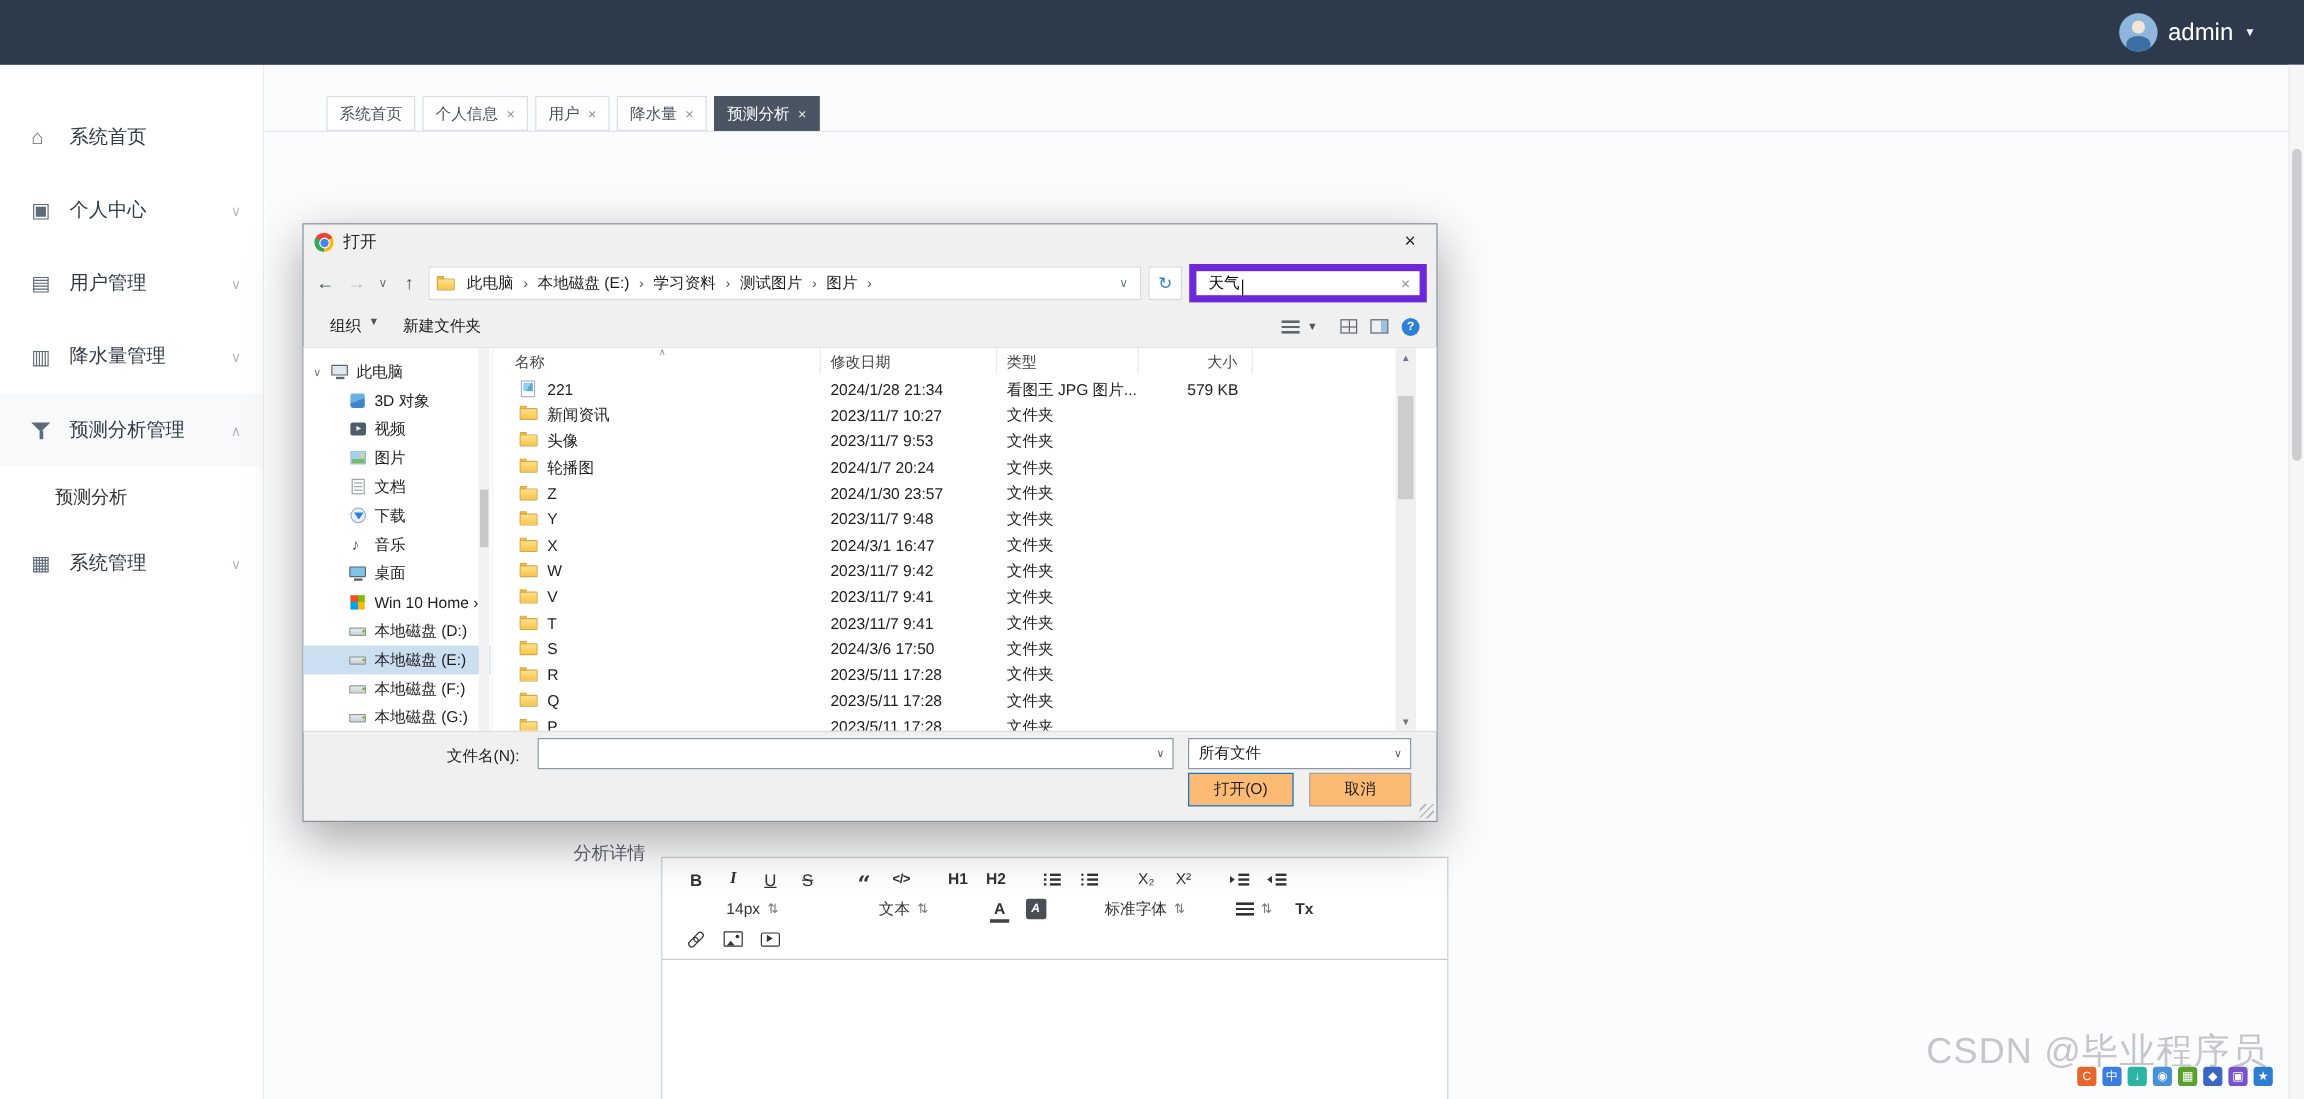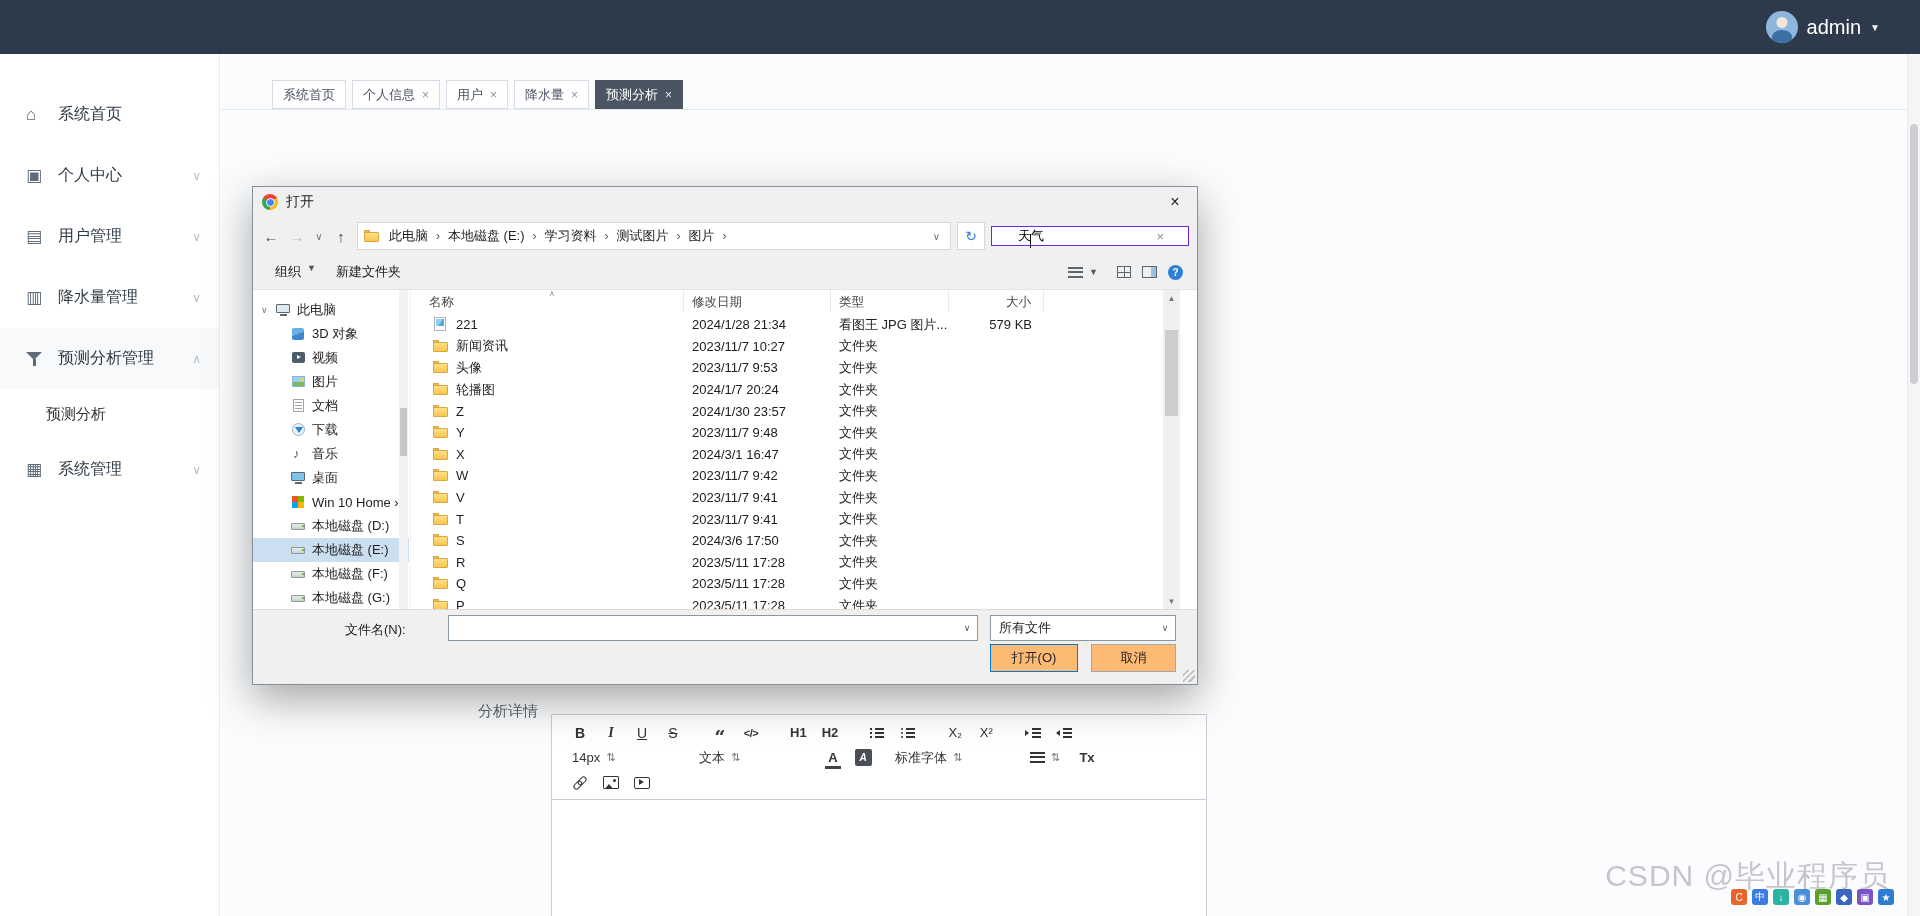--- a/index.html
+++ b/index.html
@@ -64,21 +64,21 @@
                   box-shadow:0 4px 0 #333,0 8px 0 #333}
   .ic-bars::before{content:"";position:absolute;left:1px;top:1px;width:2px;height:2px;background:#333;
                    box-shadow:0 4px 0 #333,0 8px 0 #333}
   .ic-bars.ul::before{border-radius:50%}
   .ic-ind{display:inline-block;width:16px;height:12px;position:relative}
   .ic-ind::after{content:"";position:absolute;right:0;top:1px;width:9px;height:2px;background:#333;
                  box-shadow:0 4px 0 #333,0 8px 0 #333}
   .ic-ind::before{content:"";position:absolute;left:0;top:3px;border-top:3px solid transparent;
                   border-bottom:3px solid transparent;border-left:4px solid #333}
   .ic-ind.out::before{border-left:none;border-right:4px solid #333}
-  .ti-sel{display:inline-flex;align-items:center;justify-content:flex-start;height:22px;font-size:13px;color:#333;cursor:pointer;flex:none}
+  .ti-sel{display:inline-flex;align-items:center;justify-content:center;height:22px;font-size:13px;color:#333;cursor:pointer;flex:none}
   .ti-caret{font-size:11px;color:#777;margin-left:6px}
   .w110{width:110px}.w108{width:108px}.w118{width:118px}.w30{width:30px}.w18{width:18px;justify-content:center}
   .m17{margin-right:17px}.m12{margin-right:12px}.m23{margin-right:23px}.m19{margin-right:19px}
   .ti-color{font-weight:bold;position:relative}
   .ti-color::after{content:"";position:absolute;left:1px;right:1px;bottom:0;height:3px;background:#444}
   .ti-bgcolor{width:17px;height:17px;background:#4a4f57;border-radius:2px;color:#fff;font-size:10px;
               font-weight:bold;display:inline-flex;align-items:center;justify-content:center}
   .ic-align{display:inline-block;width:16px;height:11px;background:repeating-linear-gradient(#333 0 2px,transparent 2px 4.5px)}
   .ti-tx{font-size:13px;font-weight:700}
   .ic-link{position:relative;width:16px;height:16px;transform:rotate(-45deg);display:inline-block}
@@ -113,22 +113,22 @@
   .nav-ic.disabled{color:#b9bfc6}
   .nav-ic.small{width:12px;font-size:10px;color:#6b7680}
   .crumbbar{flex:1;height:28px;box-sizing:border-box;background:#fff;border:1px solid #d6dade;
             display:flex;align-items:center;padding:0 6px;gap:2px;overflow:hidden}
   .crumb{padding:0 6px;cursor:pointer;white-space:nowrap}
   .crumb-sep{color:#555;font-size:12px;flex:none}
   .crumb-caret{margin-left:auto;color:#6b7680;font-size:10px;padding:0 4px;cursor:pointer}
   .bc-folder{margin-right:2px}
   .refresh-btn{width:28px;height:28px;box-sizing:border-box;background:#fff;border:1px solid #d6dade;flex:none;
                display:flex;align-items:center;justify-content:center;color:#2f7fd6;font-size:14px;cursor:pointer}
-  .searchbox{width:198px;height:20px;box-sizing:border-box;background:#fff;border:1px solid #6d28d9;flex:none;
-             display:flex;align-items:center;padding:0 24px;position:relative}
+  .searchbox{width:198px;height:32px;box-sizing:border-box;background:#fff;border:6px solid #6d28d9;flex:none;
+             display:flex;align-items:center;padding:0 8px;position:relative}
   .search-input{border:none;outline:none;flex:1;font-size:13px;font-family:inherit;background:transparent;min-width:0}
   .caret-bar{position:absolute;left:38px;top:7px;width:1px;height:14px;background:#111}
   .search-clear{color:#8a8f96;cursor:pointer;flex:none}
   .dlg-toolbar{height:34px;display:flex;align-items:center;padding:0 14px;gap:4px}
   .tb-item{display:flex;gap:6px;cursor:pointer;padding:3px 8px;color:#1a1a1a}
   .tb-caret{font-size:9px;color:#555}
   .tb-right{margin-left:auto;display:flex;align-items:center;gap:11px}
   .vi-bars{width:15px;height:11px;background:repeating-linear-gradient(#5b6770 0 2px,transparent 2px 4.5px);display:inline-block}
   .vi-grid{width:14px;height:12px;border:1px solid #5b6770;box-sizing:border-box;display:inline-block;
            background:linear-gradient(#5b6770,#5b6770) 50% 0/1px 100% no-repeat,
@@ -183,41 +183,41 @@
   .list{position:absolute;left:158px;top:0;right:17px;bottom:0}
   .lheader{height:22px;display:flex;color:#444;position:relative}
   .hcell{box-sizing:border-box;padding:4px 0 0 8px;border-right:1px solid #eaeaea;font-size:12.5px;white-space:nowrap;cursor:pointer}
   .h-name{width:273px;padding-left:18px;position:relative}
   .h-date{width:147px}.h-type{width:118px}
   .h-size{width:95px;text-align:right;padding-right:12px}
   .h-extra{flex:1;border-right:none}
   .sort-caret{position:absolute;left:138px;top:-1px;font-size:8px;color:#8a8f96}
   .lrows{position:absolute;left:0;right:0;top:24px;bottom:0;overflow:hidden}
   .frow{height:21.6px;display:flex;align-items:center;cursor:pointer;font-size:13px}
-  .fname{width:273px;display:flex;align-items:center;box-sizing:border-box;padding-left:22px;gap:8px}
+  .fname{width:273px;display:flex;box-sizing:border-box;padding-left:22px;gap:8px}
   .fdate{width:147px;box-sizing:border-box;padding-left:8px;color:#202020}
   .ftype{width:118px;box-sizing:border-box;padding-left:8px;white-space:nowrap;overflow:hidden}
   .fsize{width:95px;box-sizing:border-box;text-align:right;padding-right:12px}
   .fic{width:15px;height:15px;display:inline-block;position:relative;flex:none}
   .ic-folder::before{content:"";position:absolute;left:0;top:1px;width:6px;height:3px;background:#f0bc45;
                      border:1px solid #d9a73e;border-bottom:none;border-radius:1px 1px 0 0;box-sizing:border-box}
   .ic-folder::after{content:"";position:absolute;left:0;top:3px;width:15px;height:10px;border-radius:1px;
                     background:linear-gradient(#ffe08a,#f7c64b);border:1px solid #d9a73e;box-sizing:border-box}
   .ic-jpg::before{content:"";position:absolute;left:1px;top:0;width:12px;height:14px;background:#fff;
                   border:1px solid #aab6c0;box-sizing:border-box}
   .ic-jpg::after{content:"";position:absolute;left:3px;top:2px;width:8px;height:7px;
                  background:linear-gradient(120deg,#8fd0f2 0 55%,#5aa7d8 55%)}
   .list-scroll{position:absolute;right:0;top:0;bottom:0;width:17px;background:#f0f0f0}
   .ls-arrow{position:absolute;left:0;width:17px;height:16px;display:flex;align-items:center;justify-content:center;
             font-size:8px;color:#6b7680;cursor:pointer}
   .ls-arrow.up{top:0}.ls-arrow.down{bottom:0}
   .list-thumb{position:absolute;left:2px;top:40px;width:13px;height:86px;background:#cdcdcd;cursor:pointer}
 
   .dlg-footer{position:absolute;left:0;right:0;bottom:0;height:74px}
-  .fn-label{position:absolute;left:92px;top:11px;width:88px;font-size:13px}
+  .fn-label{position:absolute;left:92px;top:11px;width:88px;text-align:right;font-size:13px}
   .fn-input{position:absolute;left:195px;top:5px;width:530px;height:26px;box-sizing:border-box;background:#fff;
             border:1px solid #8b98a3;display:flex;align-items:center}
   .fn-input input{border:none;outline:none;flex:1;height:100%;padding:0 8px;font-size:13px;font-family:inherit;background:transparent;min-width:0}
   .combo-caret{width:20px;text-align:center;font-size:9px;color:#555;cursor:pointer;flex:none}
   .ft-select{position:absolute;left:737px;top:5px;width:186px;height:26px;box-sizing:border-box;background:#fff;
              border:1px solid #8b98a3;display:flex;align-items:center;padding-left:8px;font-size:13px;cursor:pointer}
   .ft-select .ft-text{flex:1}
   .btn{position:absolute;top:34px;height:28px;box-sizing:border-box;background:#fdba74;font-size:13px;
        display:flex;align-items:center;justify-content:center;cursor:pointer}
   .btn-open{left:737px;width:88px;border:1px solid #0078d7}

